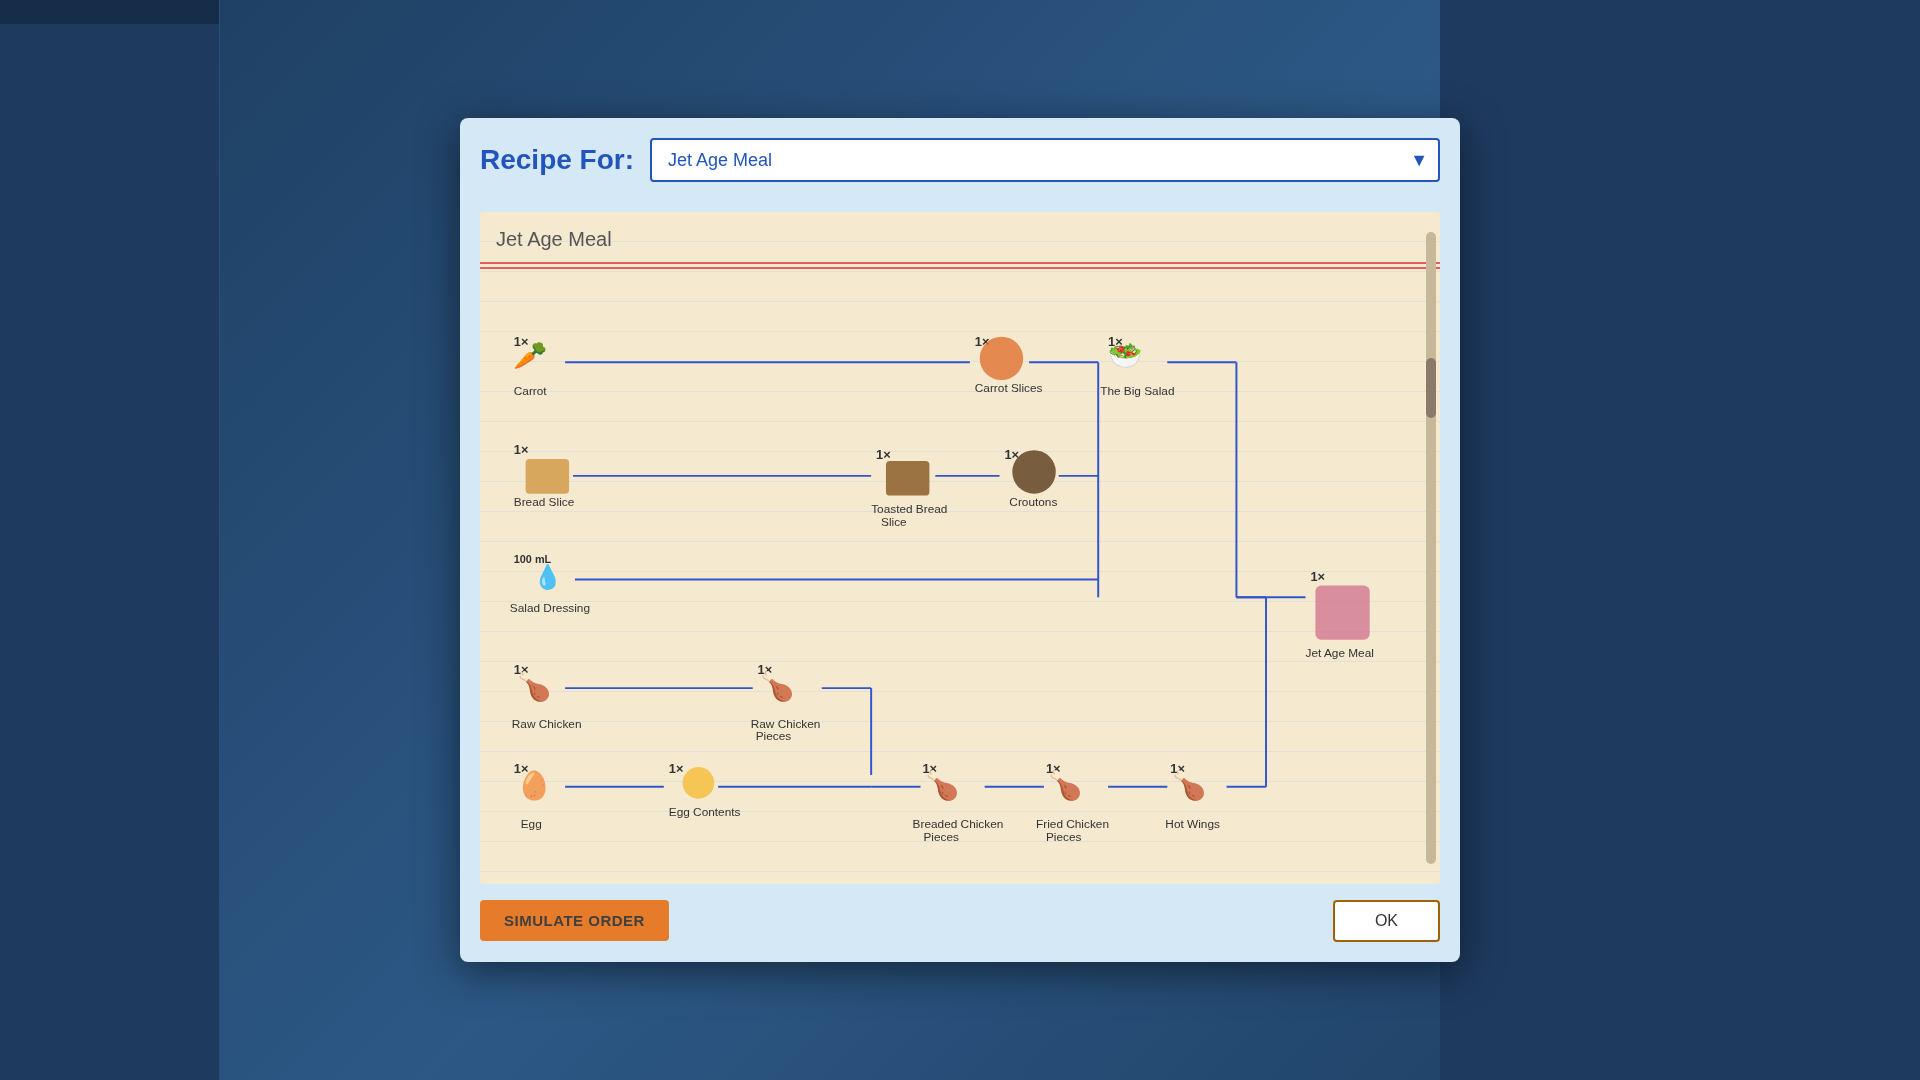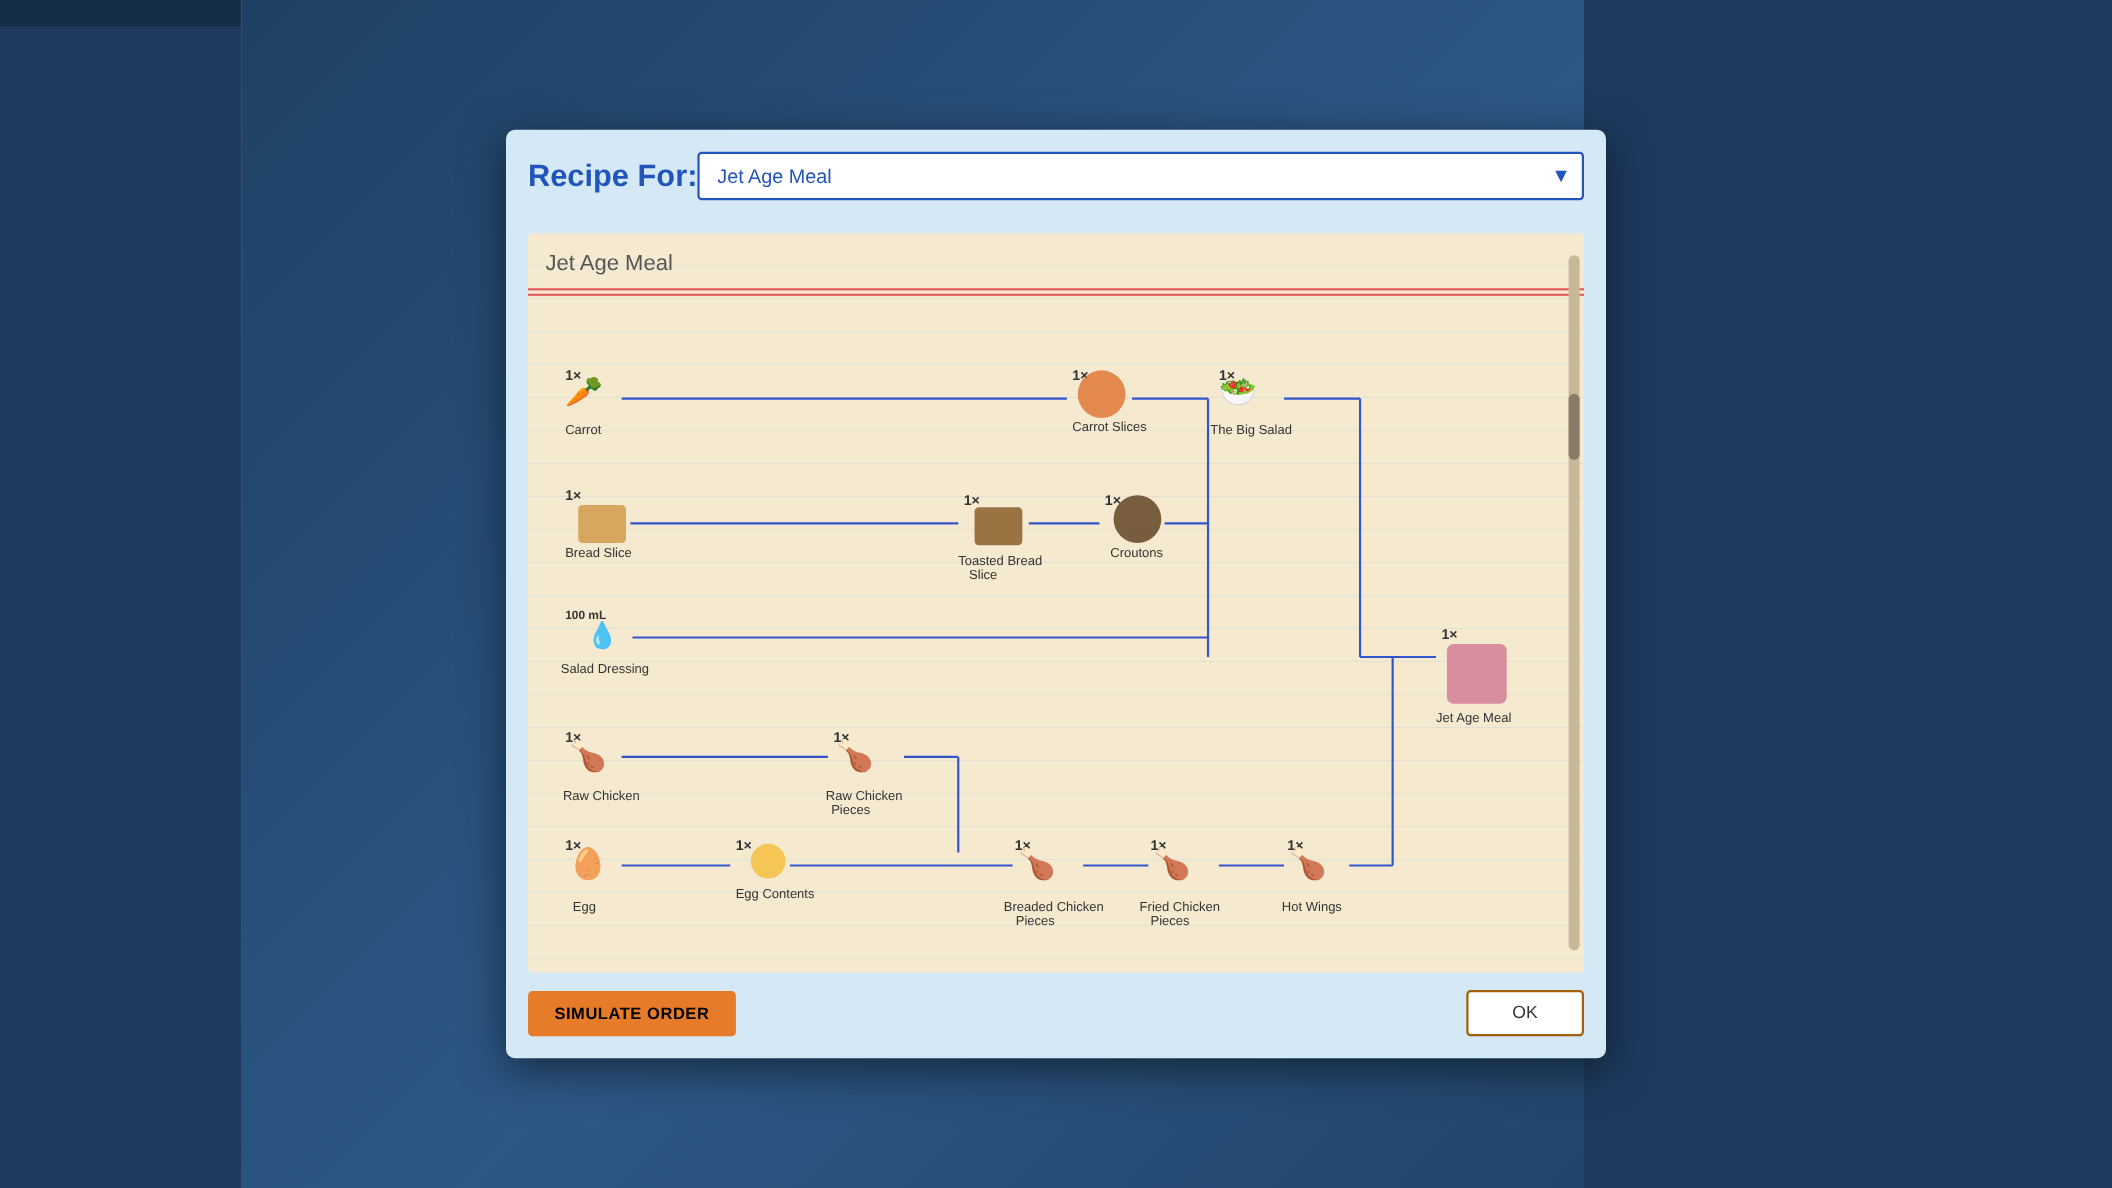--- a/index.html
+++ b/index.html
@@ -60,21 +60,21 @@
       background: #d4e8f5;
       border-radius: 8px;
       padding: 20px;
       box-shadow: 0 10px 40px rgba(0,0,0,0.5);
       position: relative;
     }
 
     .dialog-header {
       display: flex;
       align-items: center;
-      gap: 0;
+      gap: 16px;
       margin-bottom: 30px;
     }
 
     .dialog-title {
       font-size: 28px;
       font-weight: bold;
       color: #2255bb;
     }
 
     .dropdown-container {
@@ -155,21 +155,21 @@
     
     .dialog-footer {
       display: flex;
       justify-content: space-between;
       align-items: center;
       margin-top: 16px;
     }
 
     .btn-simulate {
       background: #e67c2a;
-      color: #000000;
+      color: #404040;
       border: none;
       padding: 12px 24px;
       font-size: 15px;
       font-weight: bold;
       letter-spacing: 0.5px;
       border-radius: 4px;
       cursor: pointer;
       text-align: center;
     }
 

